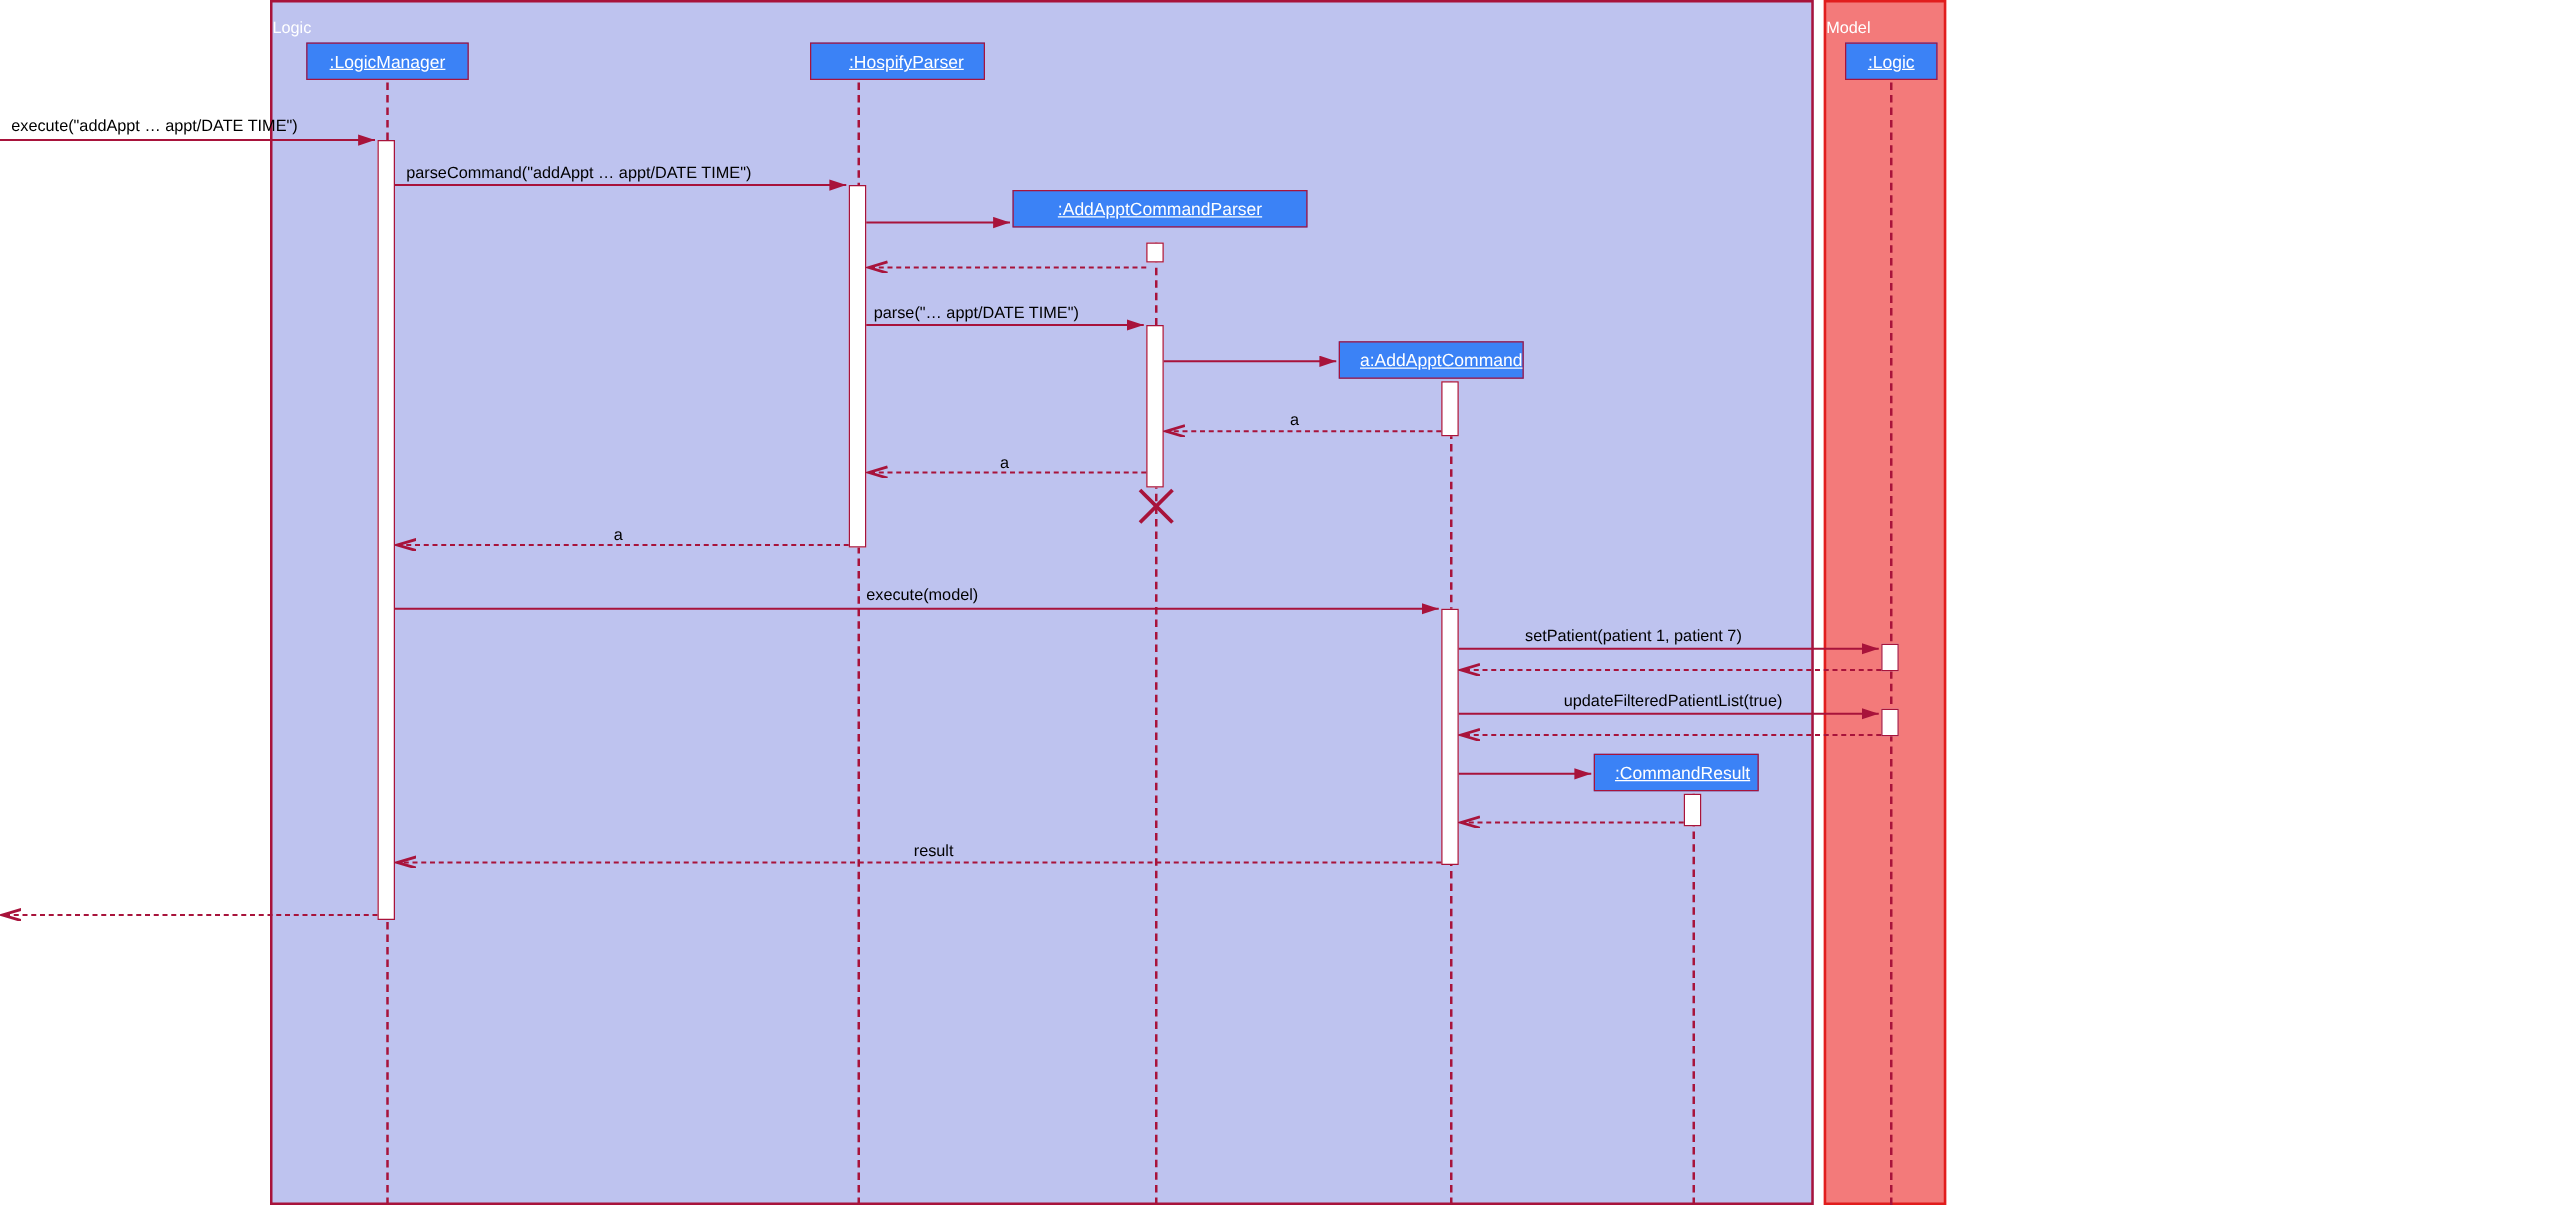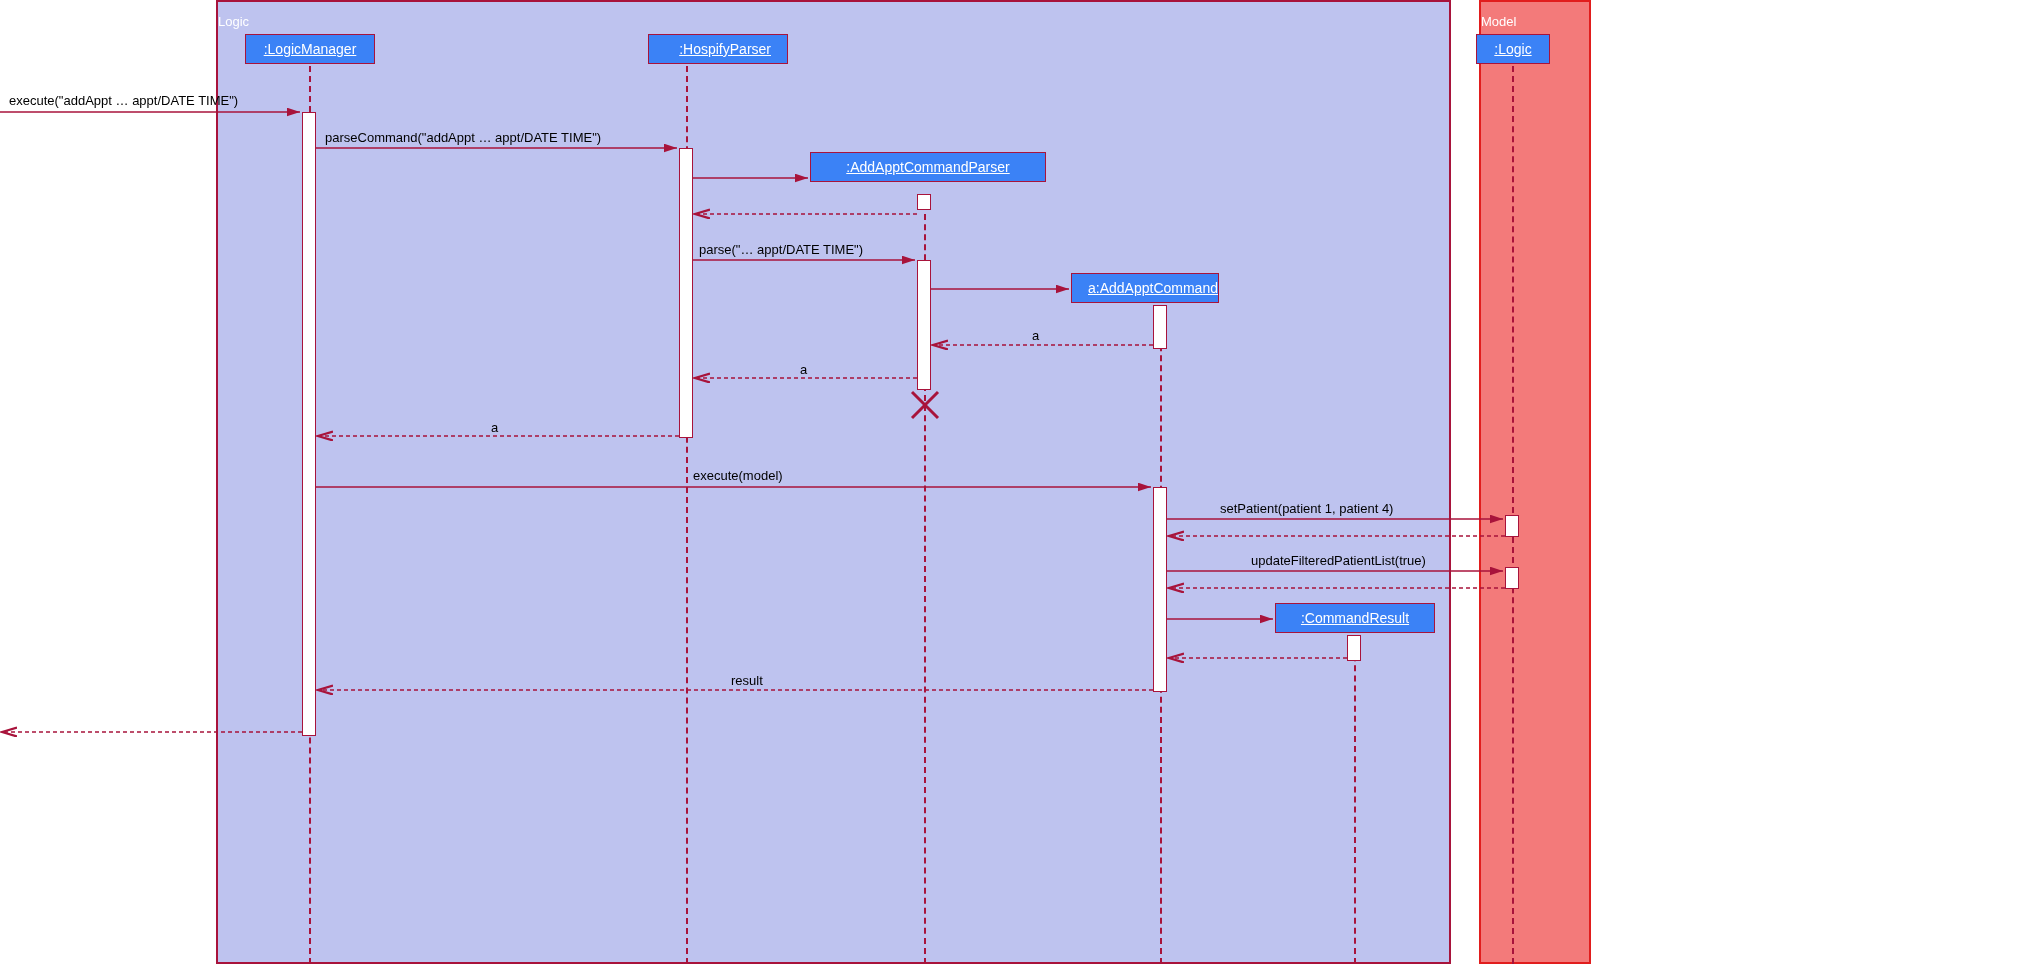--- a/index.html
+++ b/index.html
@@ -60,33 +60,33 @@
     pointer-events: none;
   }
 </style>
 </head>
 <body>
 
 <div class="frame" style="left:216px; top:0px; width:1235px; height:964px; background:#bec3ef; border-color:#a8133b;">
   <div class="frame-label" style="left:0; right:0;">Logic</div>
 </div>
 
-<div class="frame" style="left:1459px; top:0px; width:112px; height:964px; background:#f37a7a; border-color:#e11d1d;margin-left:20px;">
+<div class="frame" style="left:1459px; top:0px; width:98px; height:964px; background:#f37a7a; border-color:#e11d1d;">
   <div class="frame-label" style="left:0; right:0;">Model</div>
 </div>
 
 <div class="participant" style="left:245px; top:34px; width:130px;">:LogicManager</div>
 
 <div class="participant" style="left:648px; top:34px; width:140px;text-align:right;">:HospifyParser</div>
 
 <div class="participant" style="left:810px; top:152px; width:236px;">:AddApptCommandParser</div>
 
 <div class="participant" style="left:1071px; top:273px; width:148px;">a:AddApptCommand</div>
 
-<div class="participant" style="left:1275px; top:603px; width:160px;">:CommandResult</div>
+<div class="participant" style="left:1275px; top:603px; width:132px;">:CommandResult</div>
 
 <div class="participant" style="left:1476px; top:34px; width:74px;">:Logic</div>
 
 <div class="lifeline" style="left:309px; top:66px; height:898px;"></div>
 <div class="lifeline" style="left:686px; top:66px; height:898px;"></div>
 <div class="lifeline" style="left:924px; top:194px; height:770px;"></div>
 <div class="lifeline" style="left:1160px; top:305px; height:659px;"></div>
 <div class="lifeline" style="left:1354px; top:635px; height:329px;"></div>
 <div class="lifeline" style="left:1512px; top:66px; height:898px;"></div>
 
@@ -100,21 +100,21 @@
 <div class="activation" style="left:1505px; top:567px; height:22px;"></div>
 <div class="activation" style="left:1347px; top:635px; height:26px;"></div>
 
 <div class="msg-label" style="left:9px; top:93px;">execute("addAppt … appt/DATE TIME")</div>
 <div class="msg-label" style="left:325px; top:130px;">parseCommand("addAppt … appt/DATE TIME")</div>
 <div class="msg-label" style="left:699px; top:242px;">parse("… appt/DATE TIME")</div>
 <div class="msg-label" style="left:1032px; top:328px;">a</div>
 <div class="msg-label" style="left:800px; top:362px;">a</div>
 <div class="msg-label" style="left:491px; top:420px;">a</div>
 <div class="msg-label" style="left:693px; top:468px;">execute(model)</div>
-<div class="msg-label" style="left:1220px; top:501px;">setPatient(patient 1, patient 4)</div>
+<div class="msg-label" style="left:1220px; top:501px;">setPatient(patient 1, patient 7)</div>
 <div class="msg-label" style="left:1251px; top:553px;">updateFilteredPatientList(true)</div>
 <div class="msg-label" style="left:715px; top:673px;margin-left:16px;">result</div>
 
 <svg class="arrows">
   <defs>
     <marker id="arrow-solid" markerWidth="10" markerHeight="10" refX="9" refY="3" orient="auto">
       <path d="M0,0 L9,3 L0,6 Z" fill="#a8133b"></path>
     </marker>
     <marker id="arrow-open" markerWidth="12" markerHeight="10" refX="10" refY="3" orient="auto">
       <path d="M0,0 L10,3 L0,6" fill="none" stroke="#a8133b" stroke-width="1.5"></path>

